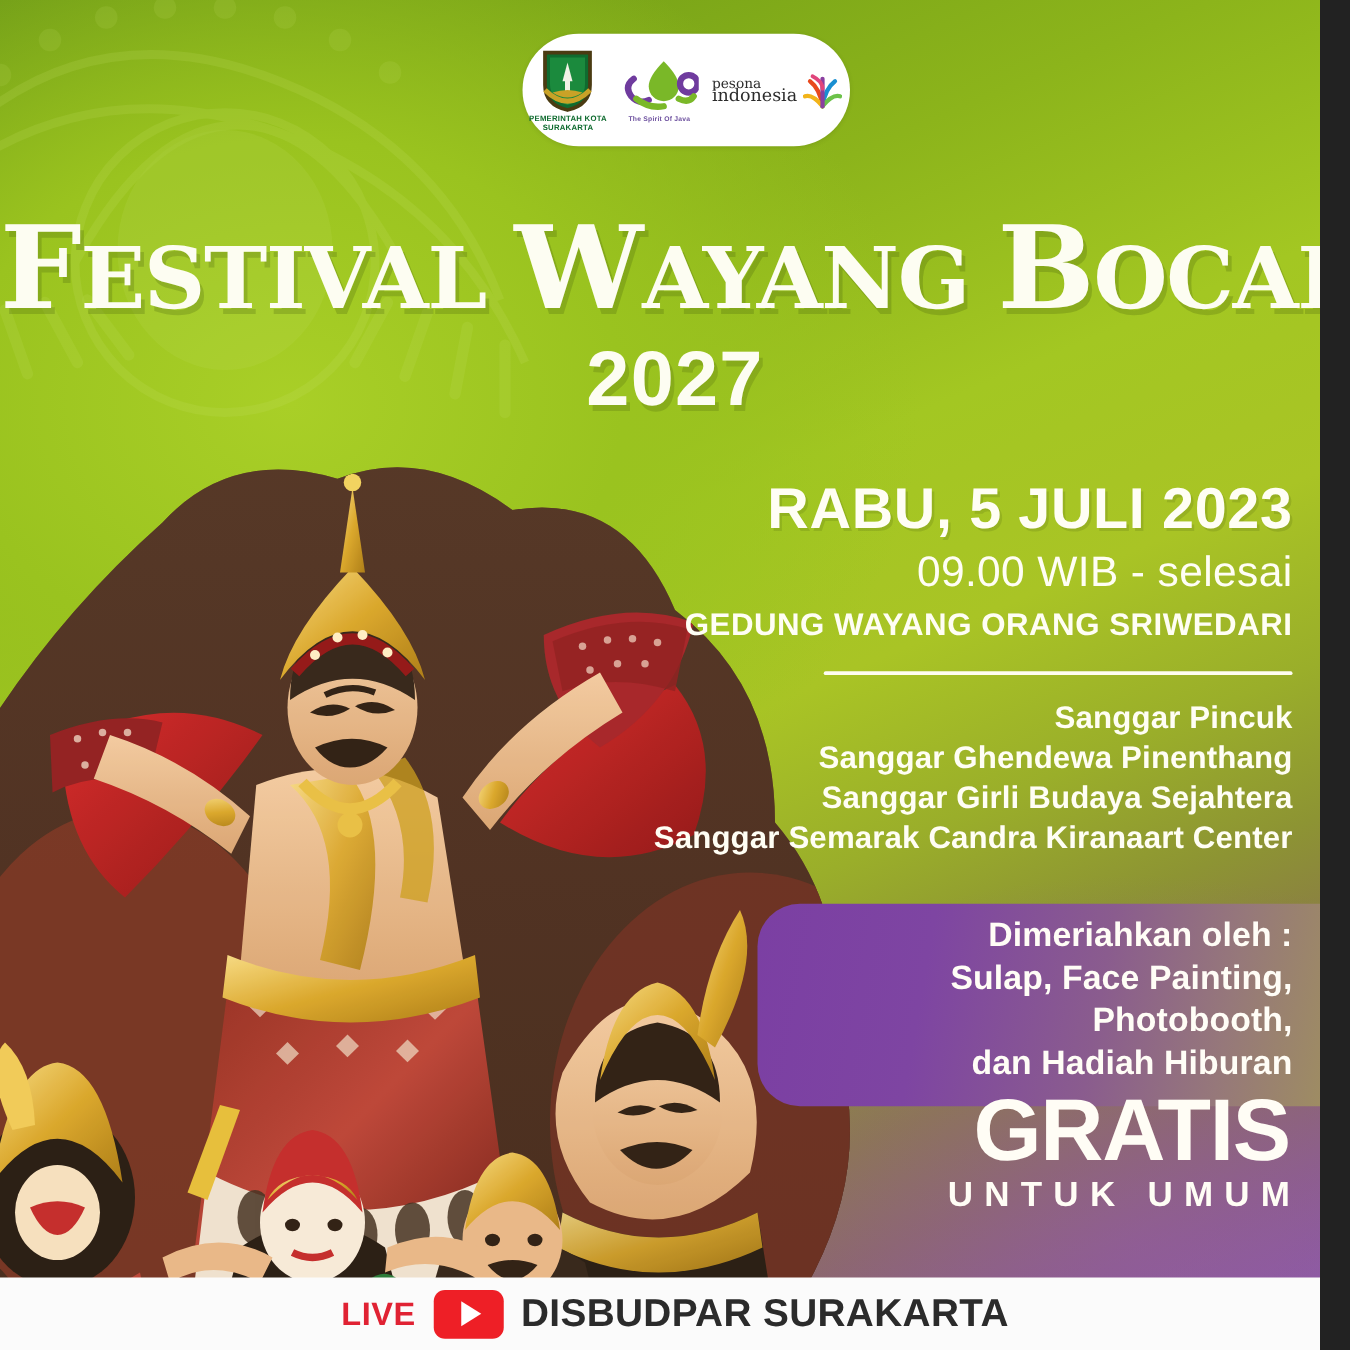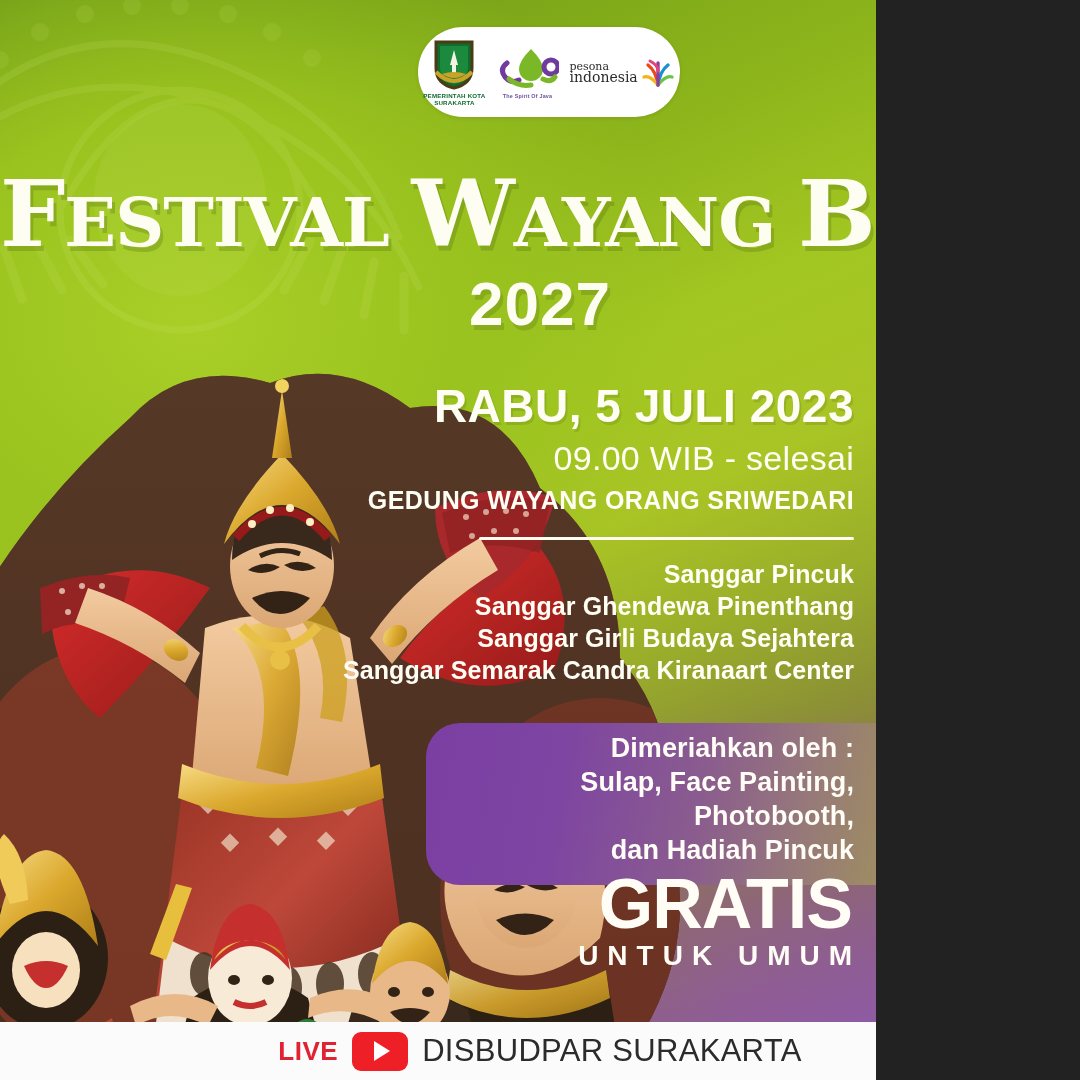--- a/index.html
+++ b/index.html
@@ -1,17 +1,17 @@
 <!DOCTYPE html>
 <html><head>
 <meta charset="utf-8">
 <style>
   html,body{margin:0;padding:0;background:#222;}
   #poster{
-    position:relative;width:876px;height:1080px;overflow:hidden;
+    position:relative;width:1056px;height:1080px;overflow:hidden;
     font-family:"Liberation Sans","DejaVu Sans",sans-serif;
     background:#701a75;
   }
 
   
   .bg-base{
     position:absolute;inset:0;
     background:
       radial-gradient(ellipse 700px 560px at 22% 30%, #a9cf27 0%, #9ac31f 38%, rgba(122,160,20,0) 72%),
       linear-gradient(157deg,
@@ -105,21 +105,21 @@
   .gratis .g2{font-size:28px;font-weight:bold;letter-spacing:9px;margin-top:4px;margin-right:-9px;}
 
   
   .livebar{
     position:absolute;left:0;bottom:0;width:1080px;height:58px;background:#fbfbfb;
     display:flex;align-items:center;justify-content:center;gap:14px;
   }
   .live-word{color:#e02233;font-size:26px;font-weight:bold;letter-spacing:.5px;}
   .yt{width:56px;height:39px;background:#ee1f26;border-radius:9px;display:flex;align-items:center;justify-content:center;}
   .yt .tri{width:0;height:0;border-left:16px solid #fff;border-top:10px solid transparent;border-bottom:10px solid transparent;margin-left:4px;}
-  .live-ch{color:#2b2b2b;font-size:31px;font-weight:normal;letter-spacing:.3px;}
+  .live-ch{color:#2b2b2b;font-size:31px;font-weight:bold;letter-spacing:.3px;}
 </style>
 </head>
 <body>
 
 <div id="poster">
 
   <div class="bg-base"></div>
 
   <div class="bg-orna">
     <svg viewBox="0 0 620 560" preserveAspectRatio="none">
@@ -391,21 +391,21 @@
       <div>Sanggar Pincuk</div>
       <div>Sanggar Ghendewa Pinenthang</div>
       <div>Sanggar Girli Budaya Sejahtera</div>
       <div>Sanggar Semarak Candra Kiranaart Center</div>
     </div>
   </div>
 
   <div class="panel">
     <div class="ln">Dimeriahkan oleh :</div>
     <div class="ln">Sulap, Face Painting, Photobooth,</div>
-    <div class="ln">dan Hadiah Pincuk</div>
+    <div class="ln">dan Hadiah Hiburan</div>
   </div>
 
   <div class="gratis">
     <div class="g1">GRATIS</div>
     <div class="g2">UNTUK UMUM</div>
   </div>
 
   <div class="livebar">
     <span class="live-word">LIVE</span>
     <span class="yt">

